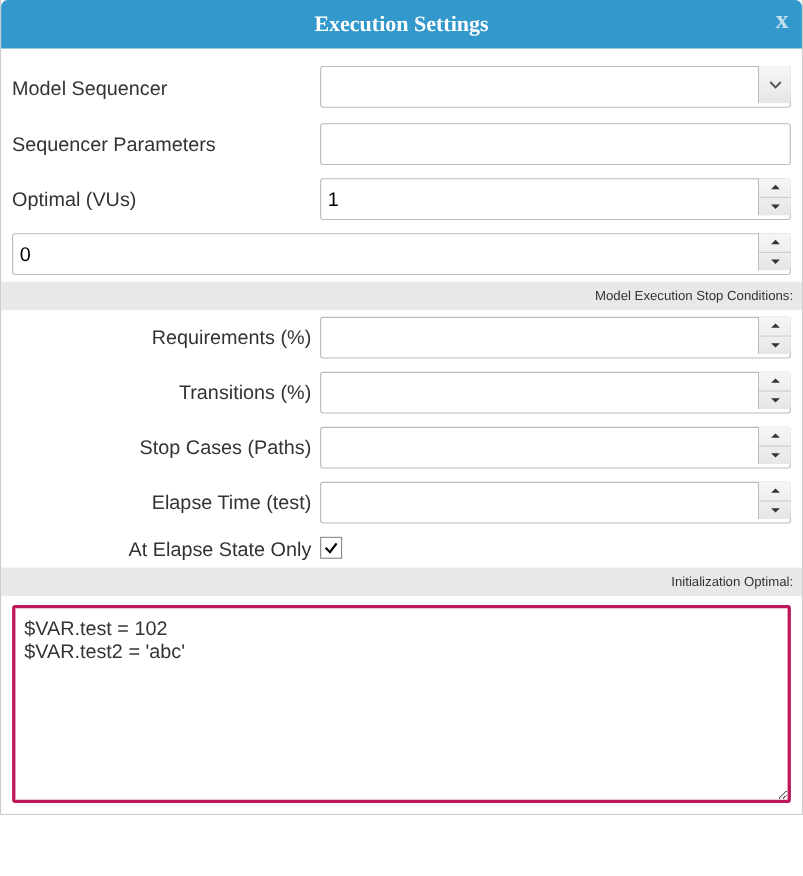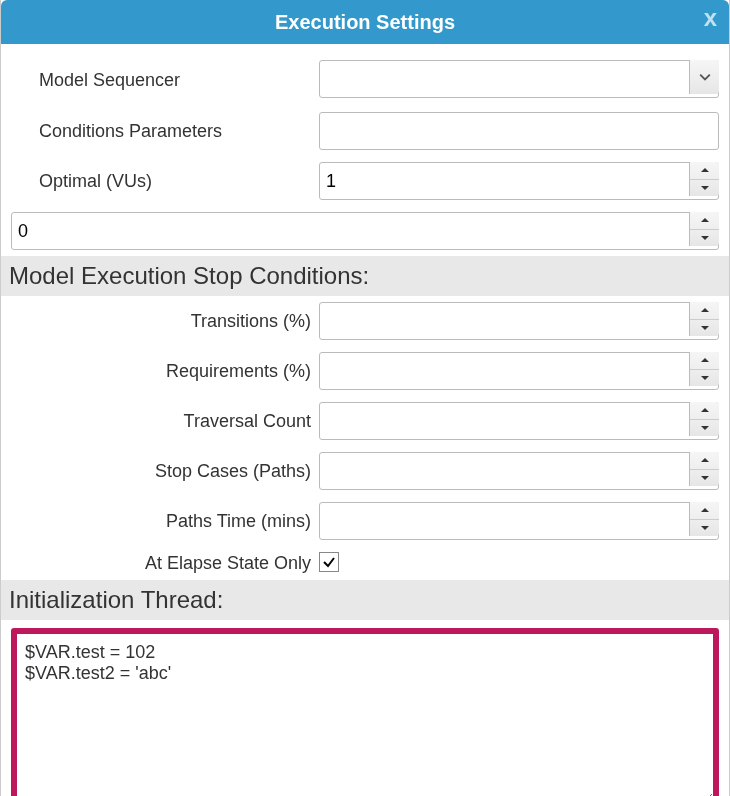--- a/index.html
+++ b/index.html
@@ -20,20 +20,21 @@
   .titlebar {
     background: #3399cc;
     color: #fff;
     height: 44px;
     display: flex;
     align-items: center;
     justify-content: center;
     position: relative;
     border-top-left-radius: 6px;
     border-top-right-radius: 6px;
+    font-family: Liberation Serif, serif;
   }
   .titlebar .title {
     font-weight: bold;
     font-size: 20px;
   }
   .titlebar .close {
     position: absolute;
     right: 12px;
     top: 6px;
     font-size: 24px;
@@ -47,32 +48,32 @@
   }
   .row {
     display: flex;
     align-items: center;
     padding: 6px 10px 6px 10px;
   }
   .row .label {
     width: 280px;
     flex: 0 0 280px;
     padding-right: 8px;
-    margin-left: 28px;
   }
   .row.indent .label {
     text-align: right;
   }
   .row .control {
     flex: 1;
   }
   .section-header {
     background: #e8e8e8;
     padding: 6px 8px;
-    font-size: 24px;
+    font-size: 12px;
+    text-align: right;
   }
   select.input, input.input {
     width: 100%;
     height: 34px;
     font-size: 18px;
     padding: 18px 6px;
     border: 1px solid #bbb;
     border-radius: 3px;
     background: #fff;
   }
@@ -141,21 +142,21 @@
   }
   .checkbox svg { width: 14px; height: 14px; }
   textarea.scripts {
     display: block;
     width: calc(100% - 20px);
     margin: 8px 10px 10px 10px;
     height: 180px;
     font-size: 18px;
     font-family: Arial, Helvetica, sans-serif;
     padding: 8px;
-    border: 6px solid #be185d;
+    border: 3px solid #be185d;
     border-radius: 3px;
     resize: both;
     color: #333;
   }
 </style>
 </head>
 <body>
 
 <div class="dialog">
 
@@ -176,21 +177,21 @@
         </select>
         <span class="chev">
           <svg viewBox="0 0 10 10">
               <path d="M1 3 L5 7 L9 3" fill="none" stroke="#555" stroke-width="1.5"></path>
             </svg>
         </span>
       </div>
     </div>
 
     <div class="row">
-      <div class="label">Conditions Parameters</div>
+      <div class="label">Sequencer Parameters</div>
       <div class="control">
         <input class="input" type="text" value="" style="">
       </div>
     </div>
 
     <div class="row">
       <div class="label">Optimal (VUs)</div>
       <div class="control spinner">
         <input class="input" type="text" value="1" style="">
         <span class="sbtns">
@@ -222,75 +223,57 @@
                 <path d="M1 1 L5 5 L9 1 Z" fill="#333"></path>
               </svg>
             </span>
         </span>
       </div>
     </div>
 
     <div class="section-header">Model Execution Stop Conditions:</div>
 
     <div class="row indent">
+      <div class="label">Requirements (%)</div>
+      <div class="control spinner">
+        <input class="input" type="text" value="" style="">
+        <span class="sbtns">
+          <span class="sbtn">
+              <svg viewBox="0 0 10 6">
+                <path d="M1 5 L5 1 L9 5 Z" fill="#333"></path>
+              </svg>
+            </span>
+          <span class="sbtn">
+              <svg viewBox="0 0 10 6">
+                <path d="M1 1 L5 5 L9 1 Z" fill="#333"></path>
+              </svg>
+            </span>
+        </span>
+      </div>
+    </div>
+
+    <div class="row indent">
       <div class="label">Transitions (%)</div>
       <div class="control spinner">
         <input class="input" type="text" value="" style="">
         <span class="sbtns">
           <span class="sbtn">
               <svg viewBox="0 0 10 6">
                 <path d="M1 5 L5 1 L9 5 Z" fill="#333"></path>
               </svg>
             </span>
           <span class="sbtn">
               <svg viewBox="0 0 10 6">
                 <path d="M1 1 L5 5 L9 1 Z" fill="#333"></path>
               </svg>
             </span>
         </span>
       </div>
     </div>
 
-    <div class="row indent">
-      <div class="label">Requirements (%)</div>
-      <div class="control spinner">
-        <input class="input" type="text" value="" style="">
-        <span class="sbtns">
-          <span class="sbtn">
-              <svg viewBox="0 0 10 6">
-                <path d="M1 5 L5 1 L9 5 Z" fill="#333"></path>
-              </svg>
-            </span>
-          <span class="sbtn">
-              <svg viewBox="0 0 10 6">
-                <path d="M1 1 L5 5 L9 1 Z" fill="#333"></path>
-              </svg>
-            </span>
-        </span>
-      </div>
-    </div>
-
-    <div class="row indent">
-      <div class="label">Traversal Count</div>
-      <div class="control spinner">
-        <input class="input" type="text" value="" style="">
-        <span class="sbtns">
-          <span class="sbtn">
-              <svg viewBox="0 0 10 6">
-                <path d="M1 5 L5 1 L9 5 Z" fill="#333"></path>
-              </svg>
-            </span>
-          <span class="sbtn">
-              <svg viewBox="0 0 10 6">
-                <path d="M1 1 L5 5 L9 1 Z" fill="#333"></path>
-              </svg>
-            </span>
-        </span>
-      </div>
-    </div>
 
     <div class="row indent">
       <div class="label">Stop Cases (Paths)</div>
       <div class="control spinner">
         <input class="input" type="text" value="" style="">
         <span class="sbtns">
           <span class="sbtn">
               <svg viewBox="0 0 10 6">
                 <path d="M1 5 L5 1 L9 5 Z" fill="#333"></path>
               </svg>
@@ -298,21 +281,21 @@
           <span class="sbtn">
               <svg viewBox="0 0 10 6">
                 <path d="M1 1 L5 5 L9 1 Z" fill="#333"></path>
               </svg>
             </span>
         </span>
       </div>
     </div>
 
     <div class="row indent">
-      <div class="label">Paths Time (mins)</div>
+      <div class="label">Elapse Time (test)</div>
       <div class="control spinner">
         <input class="input" type="text" value="" style="">
         <span class="sbtns">
           <span class="sbtn">
               <svg viewBox="0 0 10 6">
                 <path d="M1 5 L5 1 L9 5 Z" fill="#333"></path>
               </svg>
             </span>
           <span class="sbtn">
               <svg viewBox="0 0 10 6">
@@ -327,19 +310,19 @@
       <div class="label">At Elapse State Only</div>
       <div class="control">
         <span class="checkbox">
           <svg viewBox="0 0 14 14">
               <path d="M2 7 L6 11 L12 3" fill="none" stroke="#000" stroke-width="2"></path>
             </svg>
         </span>
       </div>
     </div>
 
-    <div class="section-header">Initialization Thread:</div>
+    <div class="section-header">Initialization Optimal:</div>
 
     <textarea class="scripts" style="">$VAR.test = 102
 $VAR.test2 = 'abc'</textarea>
 
   </div>
 </div>
 
 </body></html>

